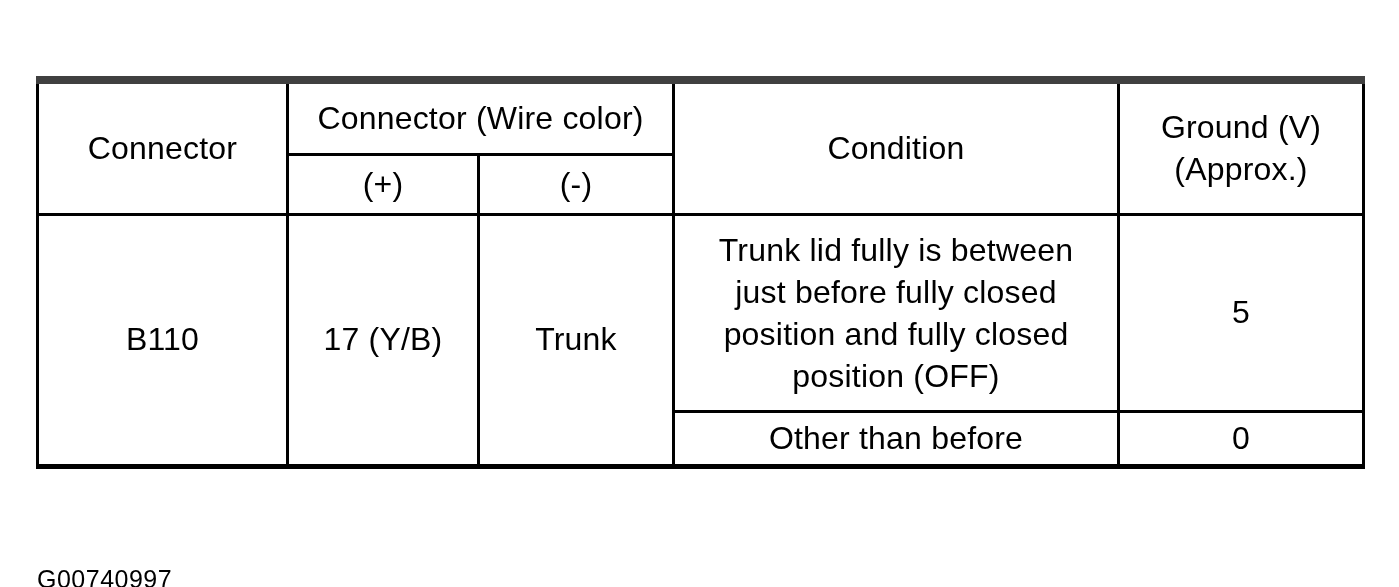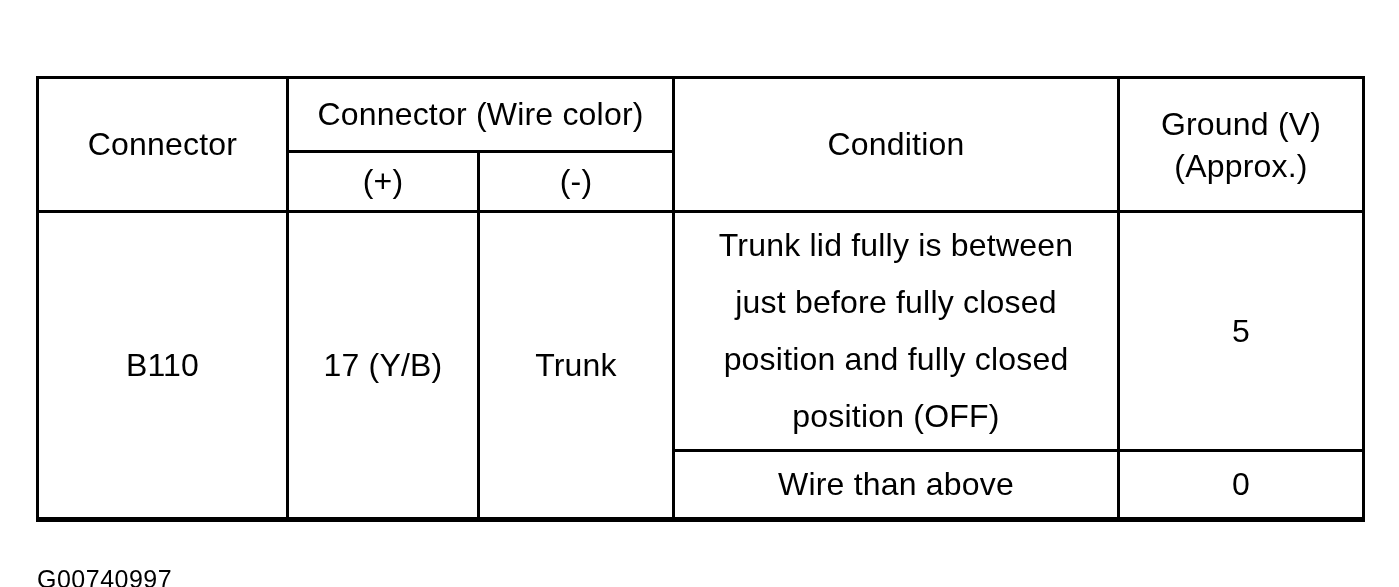--- a/index.html
+++ b/index.html
@@ -10,41 +10,41 @@
     color: #000000;
     overflow: hidden;
   }
   .sheet { position: relative; width: 1399px; height: 587px; }
 
   table.spec {
     border-collapse: collapse;
     table-layout: fixed;
     width: 1326px;
     margin: 76px 8px 0 36px;
-    border-top: 1px solid #404040;
+    border-top: 8px solid #404040;
     border-bottom: 5px solid #000;
     border-left: none;
     border-right: none;
   }
   table.spec td {
     border: 3px solid #000;
     font-size: 32px;
     text-align: center;
     vertical-align: middle;
     padding: 4px 6px;
     letter-spacing: 0.2px;
   }
   td.edge-l { border-left: none; }
   td.edge-r { border-right: none; }
 
   td.cond {
     text-align: left;
     padding-left: 24px;
     padding-right: 14px;
-    line-height: 57px;
+    line-height: 42px;
     white-space: pre-line;
   }
   td.voltage-head {
     line-height: 42px;
     white-space: pre-line;
   }
 
   tr.r-terminals   { height: 74px; }
   tr.r-subhead     { height: 60px; }
   tr.r-cond1       { height: 197px; }
@@ -88,21 +88,21 @@
         <td rowspan="2" class="edge-l">B110</td>
         <td rowspan="2">17 (Y/B)</td>
         <td rowspan="2">Trunk</td>
         <td class="cond">Trunk lid fully is between
 just before fully closed
 position and fully closed
 position (OFF)</td>
         <td class="edge-r">5</td>
       </tr>
       <tr class="r-cond2">
-        <td class="cond">Wire than above</td>
+        <td class="cond">Other than before</td>
         <td class="edge-r">0</td>
       </tr>
     </tbody>
   </table>
 
   <div class="figure-id">G00740997</div>
 
 </div>
 
 </body></html>

